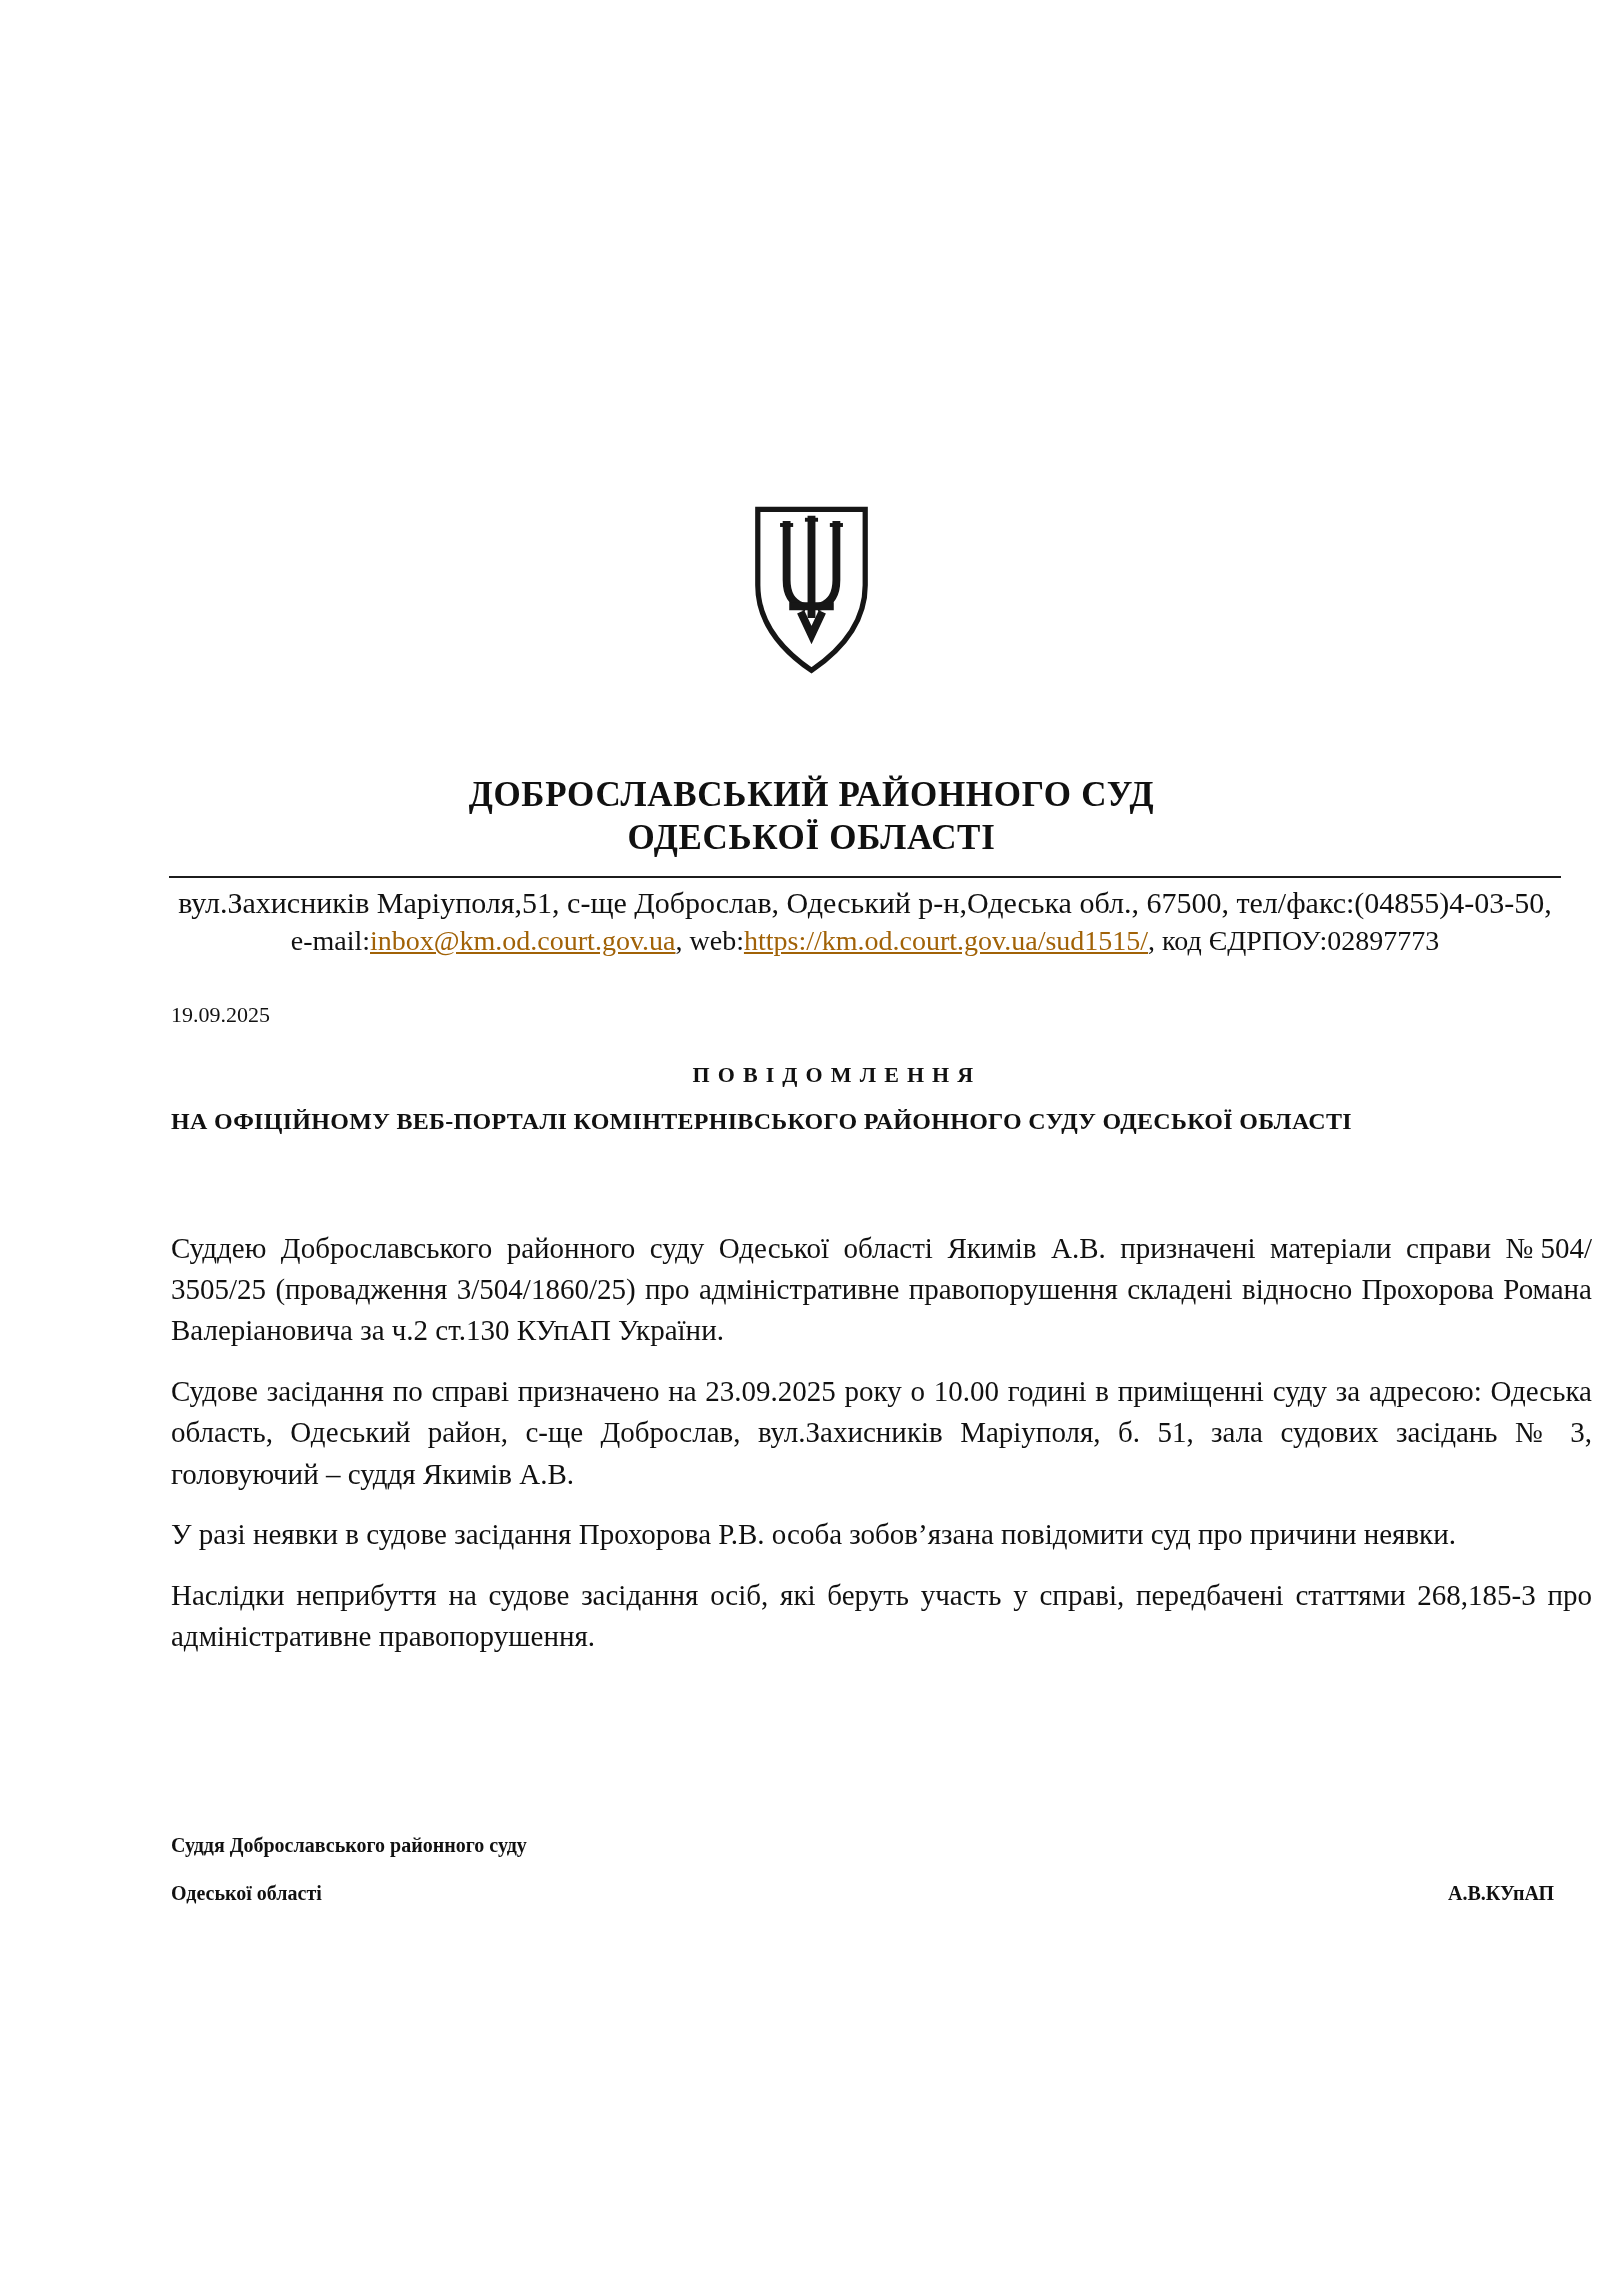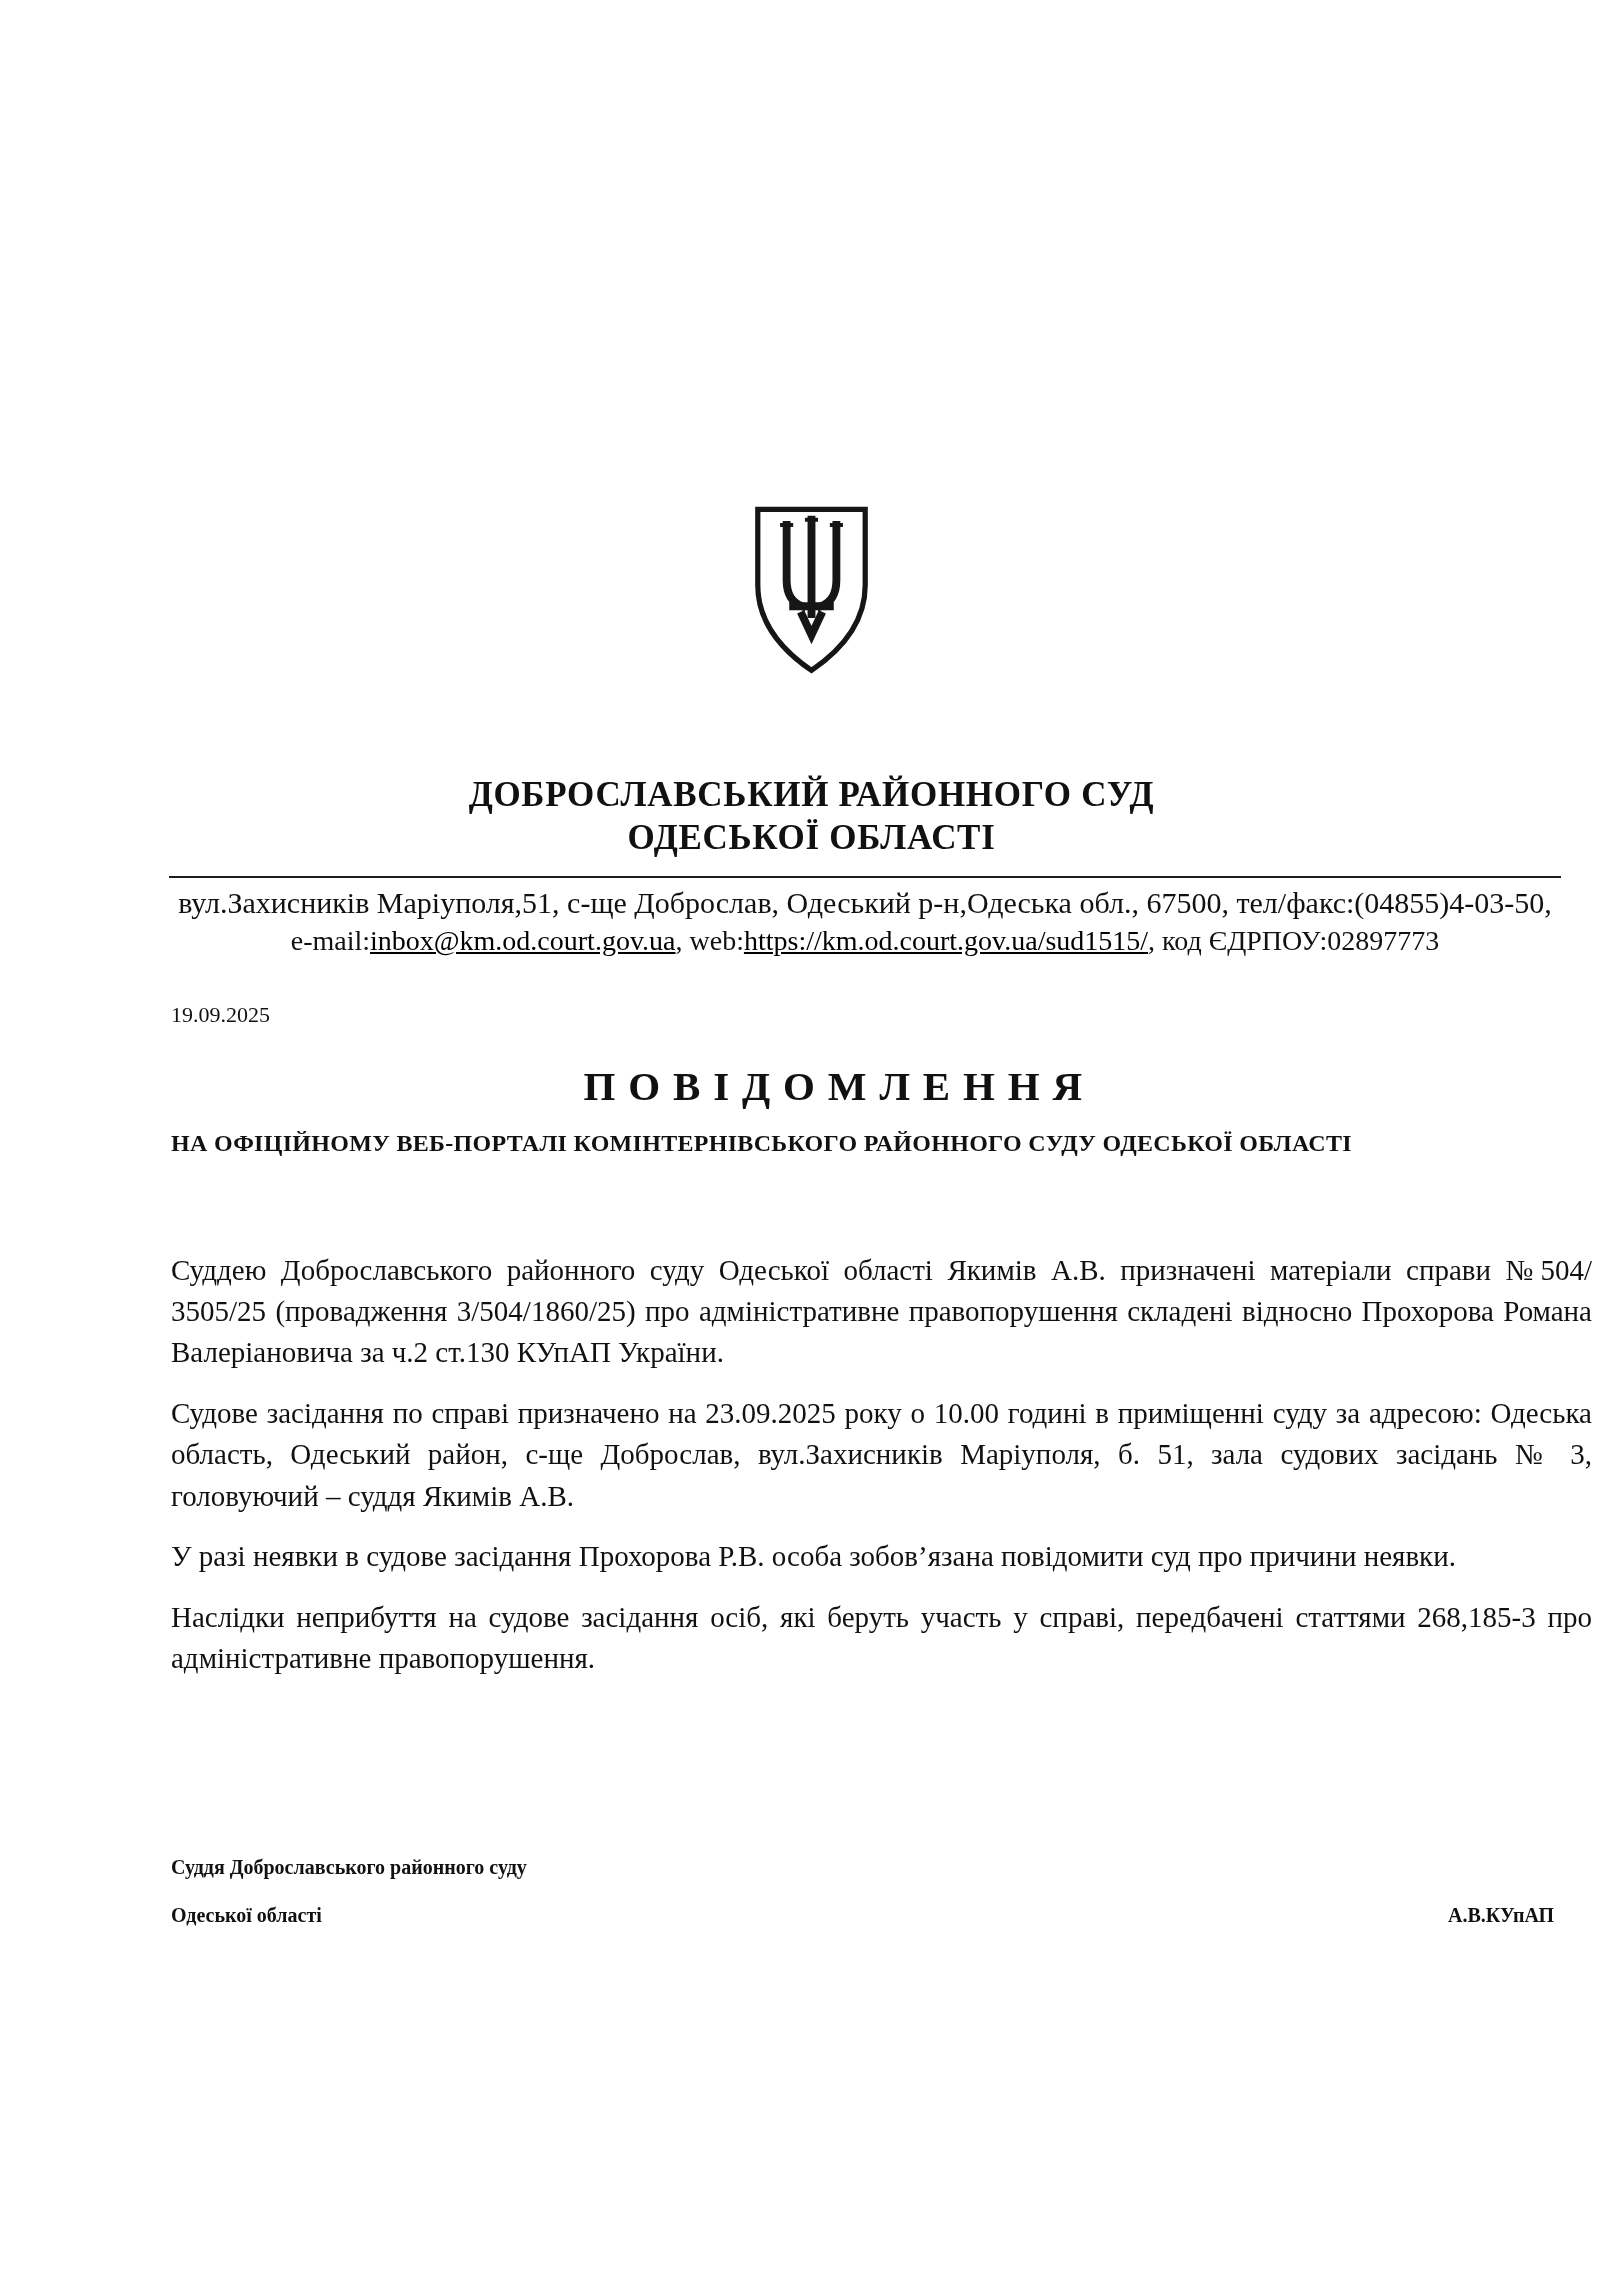--- a/index.html
+++ b/index.html
@@ -47,32 +47,32 @@
     text-align: center;
     white-space: nowrap;
   }
   .contact-line {
     margin: 5.2px 62px 0 169px;
     font-size: 28px;
     text-align: center;
     white-space: nowrap;
   }
   .contact-line a {
-    color: #000000;
+    color: #a16207;
     text-decoration: underline;
   }
   .doc-date {
     margin: 45px 0 0 171px;
     font-size: 22px;
   }
   .notice-title {
     margin-top: 34px;
     text-align: center;
     font-weight: bold;
-    font-size: 41px;
+    font-size: 22px;
     letter-spacing: 1.3px;
     padding-left: 44px;
   }
   .notice-subtitle {
     margin: 19.6px 62px 0 171px;
     font-weight: bold;
     font-size: 24px;
     letter-spacing: 0.3px;
   }
   .body-block {

